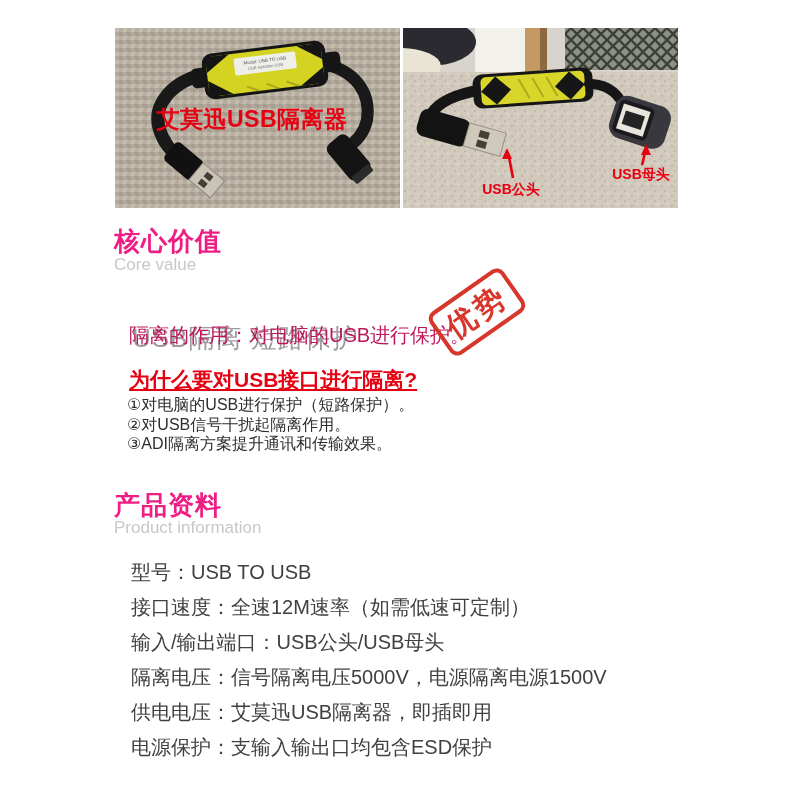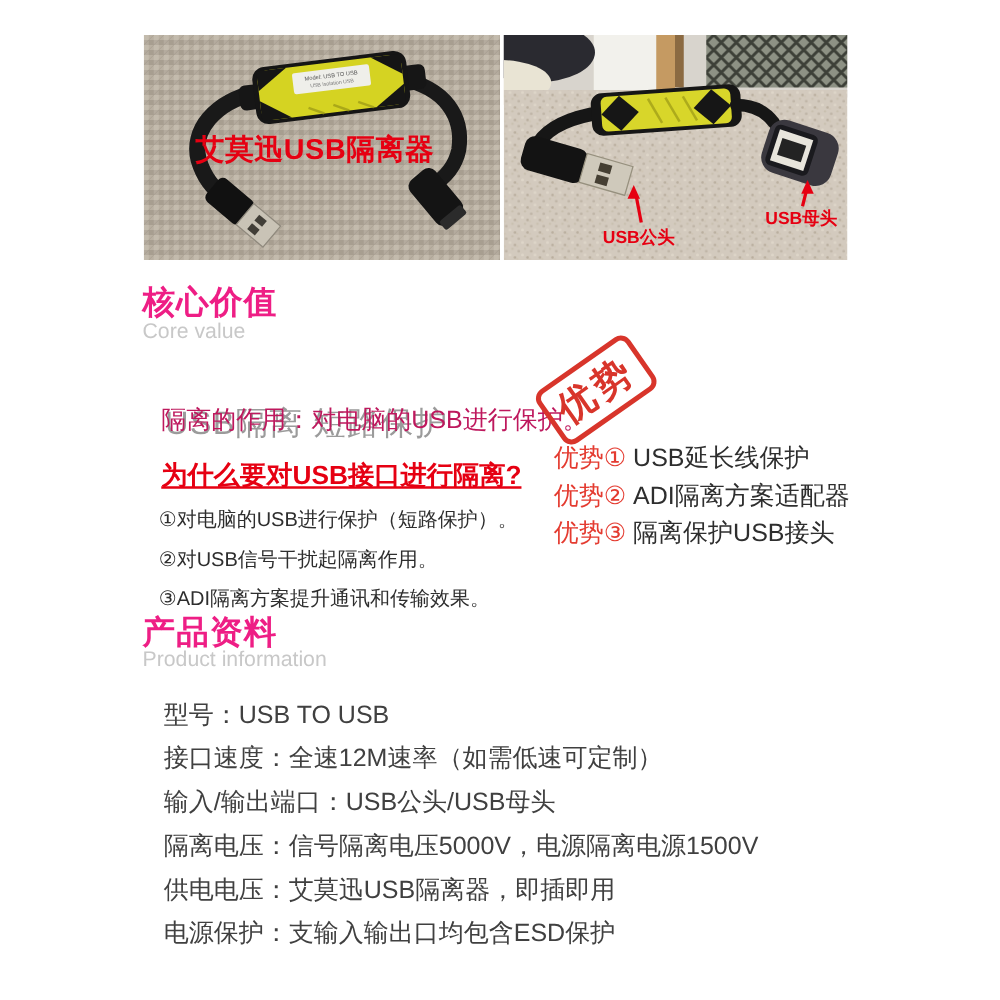--- a/index.html
+++ b/index.html
@@ -15,21 +15,21 @@
   .photo-right { left:403px; width:275px; }
 
   
   .heading-pink { font-size:26px; font-weight:bold; color:#ee1e85; letter-spacing:1px; }
   .subheading   { font-size:17px; color:#c8c8c8; }
 
   .tagline { font-size:26px; color:#9b9b9b; letter-spacing:1px;margin-top:36px; }
   .desc    { font-size:20px; color:#be185d; }
 
   .question { font-size:21px; font-weight:bold; color:#e60012; }
-  .reason   { font-size:16px; color:#2e2e2e; line-height:19.5px;margin-top:12px; }
+  .reason   { font-size:16px; color:#2e2e2e; line-height:19.5px; }
 
   .adv-line   { font-size:20px; color:#2e2e2e; line-height:30px; white-space:nowrap; }
   .adv-prefix { color:#e43b30; }
 
   .stamp {
     width:82px; height:44px; border:4px solid #d8352b; border-radius:9px;
     color:#d8352b; font-size:30px; font-weight:bold; letter-spacing:4px;
     display:flex; align-items:center; justify-content:center;
     transform:rotate(-35deg);
   }
@@ -167,25 +167,20 @@
   <div class="abs" style="left:127px; top:395px;">
     <div class="reason">①对电脑的USB进行保护（短路保护）。</div>
     <div class="reason">②对USB信号干扰起隔离作用。</div>
     <div class="reason">③ADI隔离方案提升通讯和传输效果。</div>
   </div>
 
   <div class="abs" style="left:432px; top:286px;">
     <div class="stamp">优势</div>
   </div>
 
-  <div class="abs" style="left:443px; top:352px;">
-    <div class="adv-line"><span class="adv-prefix">优势①</span><span> USB延长线保护</span></div>
-    <div class="adv-line"><span class="adv-prefix">优势②</span><span> ADI隔离方案适配器</span></div>
-    <div class="adv-line"><span class="adv-prefix">优势③</span><span> 隔离保护USB接头</span></div>
-  </div>
 
   <div class="abs heading-pink" style="left:114px; top:488px;">产品资料</div>
   <div class="abs subheading" style="left:114px; top:518px;">Product information</div>
 
   <div class="abs" style="left:131px; top:562px;">
     <div class="spec">型号：USB TO USB</div>
     <div class="spec">接口速度：全速12M速率（如需低速可定制）</div>
     <div class="spec">输入/输出端口：USB公头/USB母头</div>
     <div class="spec">隔离电压：信号隔离电压5000V，电源隔离电源1500V</div>
     <div class="spec">供电电压：艾莫迅USB隔离器，即插即用</div>

